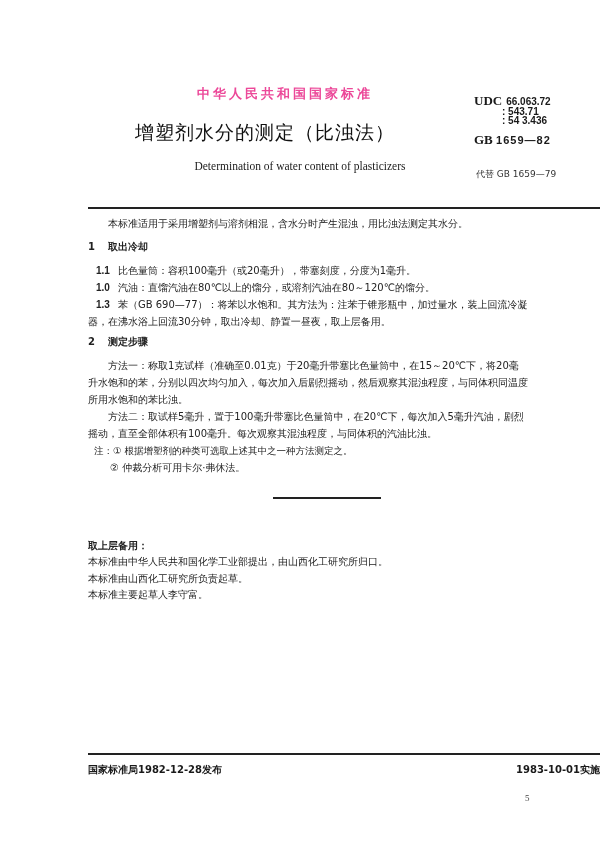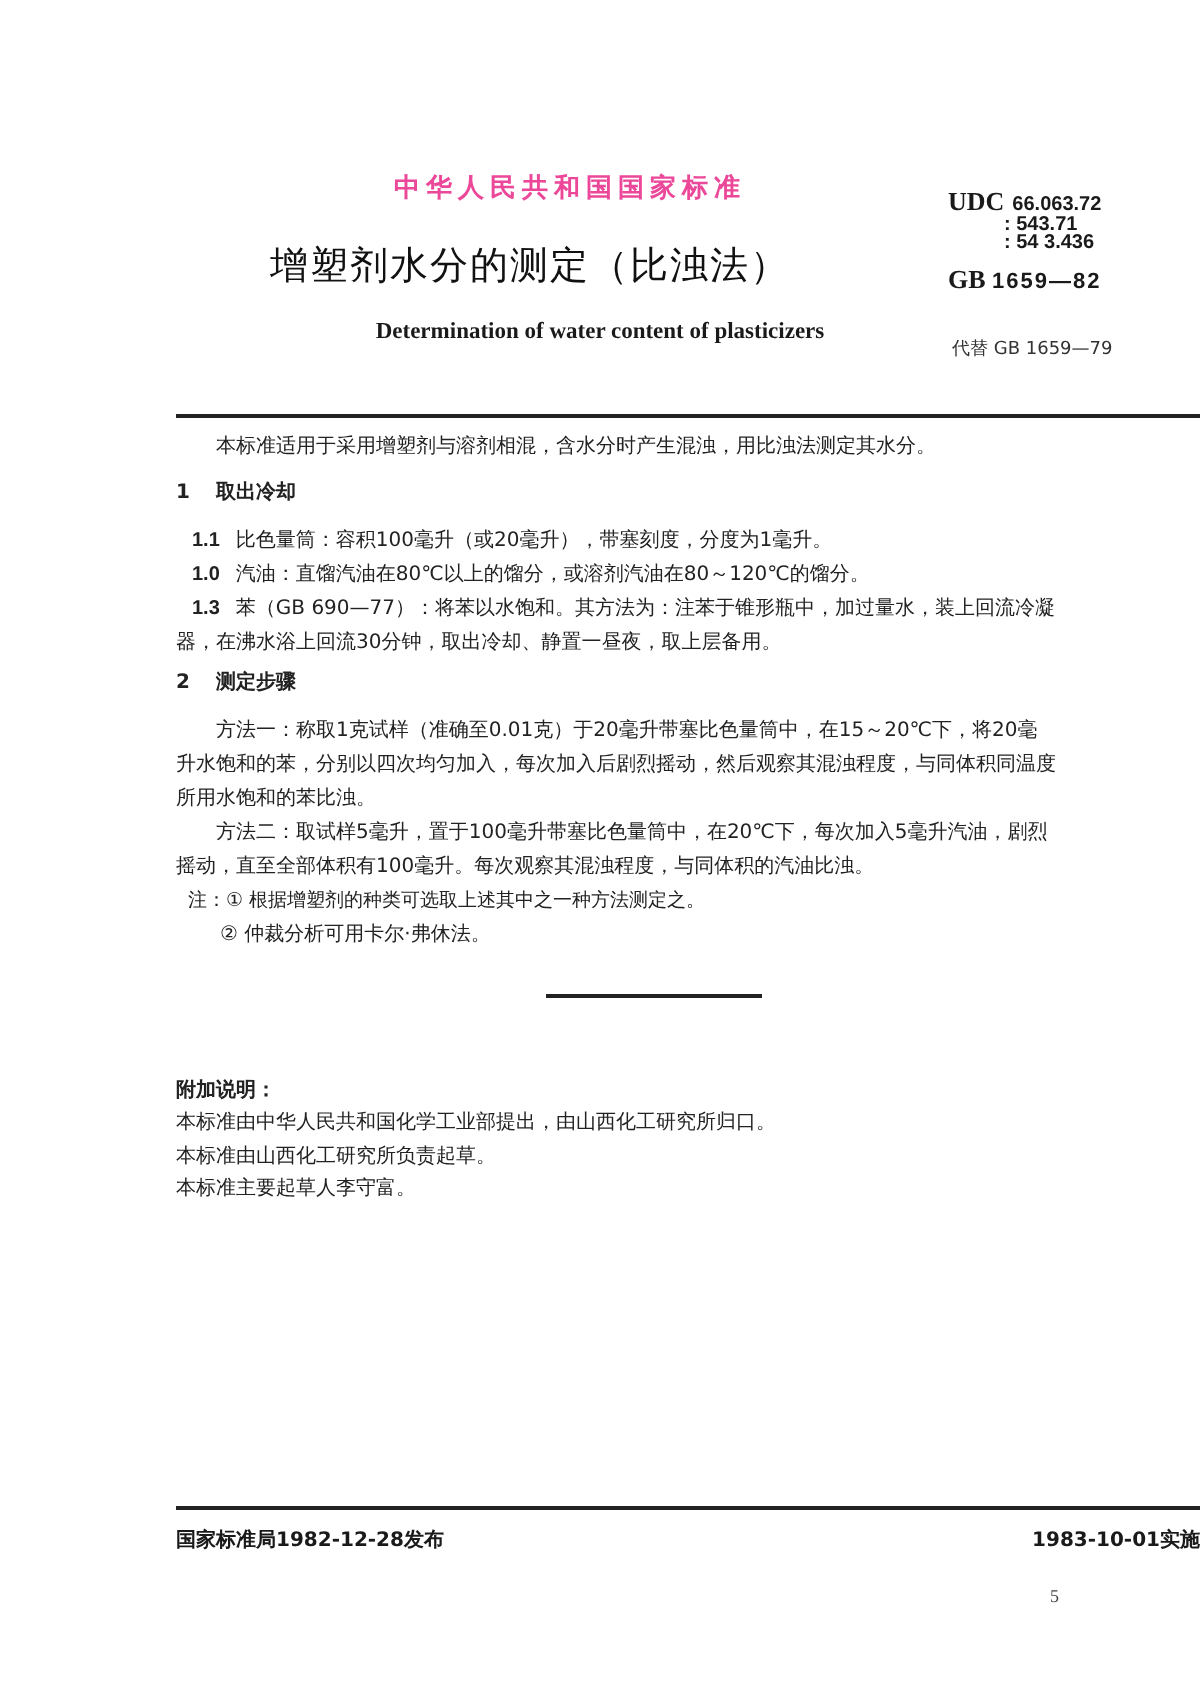--- a/index.html
+++ b/index.html
@@ -26,21 +26,21 @@
       left: 474px; top: 132px; font-size: 13px; font-weight: bold; font-family: "Liberation Serif", serif;
     }
     .gbno .n { font-family: "Liberation Sans", sans-serif; font-size: 11px; letter-spacing: 1px; }
     .title-cn {
       left: 0; width: 600px; top: 120px; text-align: center; font-size: 19px; color: #111;
       font-family: "DejaVu Sans", "Liberation Sans", sans-serif; padding-right: 70px; box-sizing: border-box;
       letter-spacing: 1px;
     }
     .title-en {
       left: 0; width: 600px; top: 158px; text-align: center; font-family: "Liberation Serif", serif;
-      font-size: 11.5px; font-weight: bold; line-height: 16px; box-sizing: border-box;
+      font-size: 11.5px; font-weight: normal; line-height: 16px; box-sizing: border-box;
     }
     .replaces {
       left: 476px; top: 168px; font-size: 9px; color: #333;
       font-family: "DejaVu Sans", sans-serif;
     }
     .rule-top { left: 88px; top: 207px; width: 512px; height: 2px; background: #222; }
     .para {
       position: absolute; left: 88px; width: 440px; font-size: 10px; line-height: 17px;
       font-family: "DejaVu Sans", "Liberation Sans", sans-serif; color: #222;
     }
@@ -105,21 +105,21 @@
   <span class="num">2</span><span>测定步骤</span>
 </div>
 
 <div class="para indent" style="top:357px;">方法一：称取1克试样（准确至0.01克）于20毫升带塞比色量筒中，在15～20℃下，将20毫升水饱和的苯，分别以四次均匀加入，每次加入后剧烈摇动，然后观察其混浊程度，与同体积同温度所用水饱和的苯比浊。</div>
 <div class="para indent" style="top:408px;">方法二：取试样5毫升，置于100毫升带塞比色量筒中，在20℃下，每次加入5毫升汽油，剧烈摇动，直至全部体积有100毫升。每次观察其混浊程度，与同体积的汽油比浊。</div>
 <div class="para note" style="top:425px; top:442px; font-size:9.5px;">注：① 根据增塑剂的种类可选取上述其中之一种方法测定之。</div>
 <div class="para note2" style="top:459px; font-size:10px;">② 仲裁分析可用卡尔·弗休法。</div>
 
 <div class="abs rule-mid"></div>
 
-<div class="para" style="top:537px; font-weight:bold;">附加说明：</div>
+<div class="para" style="top:537px; font-weight:bold;">取上层备用：</div>
 <div class="para" style="top:553px;">本标准由中华人民共和国化学工业部提出，由山西化工研究所归口。</div>
 <div class="para" style="top:570px;">本标准由山西化工研究所负责起草。</div>
 <div class="para" style="top:586px;">本标准主要起草人李守富。</div>
 
 <div class="abs rule-bottom"></div>
 <div class="abs footer-left">国家标准局1982-12-28发布</div>
 <div class="abs footer-right">1983-10-01实施</div>
 <div class="abs page-no">5</div>
 
 </body></html>

